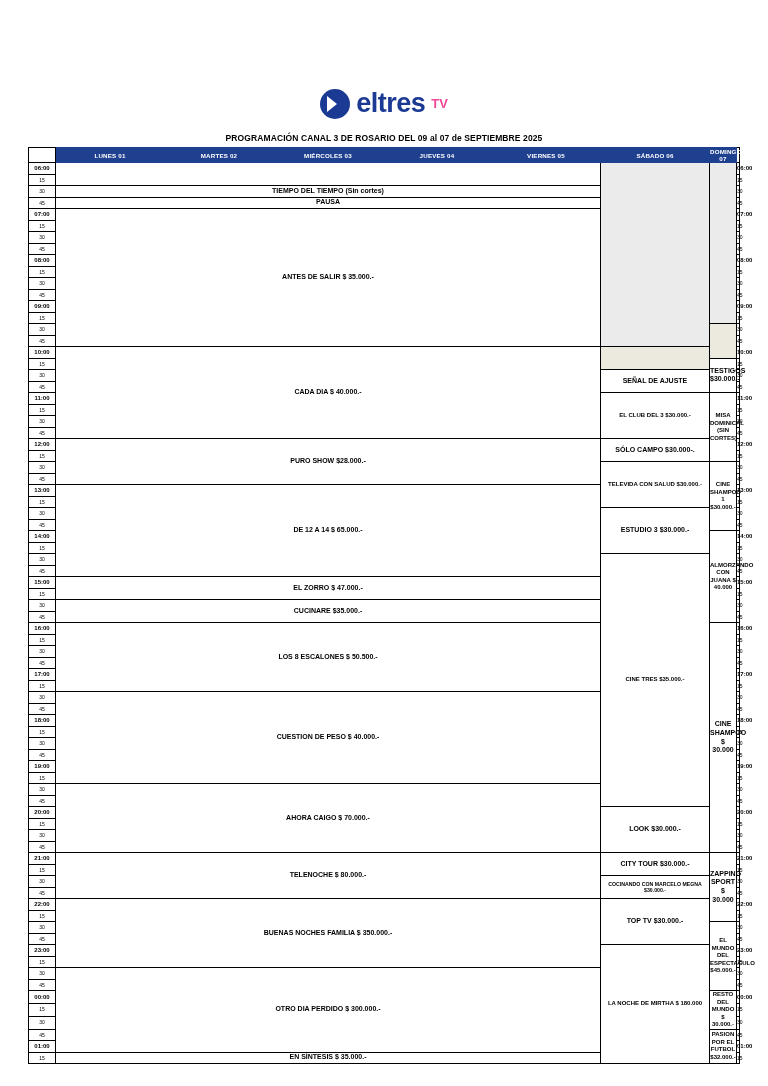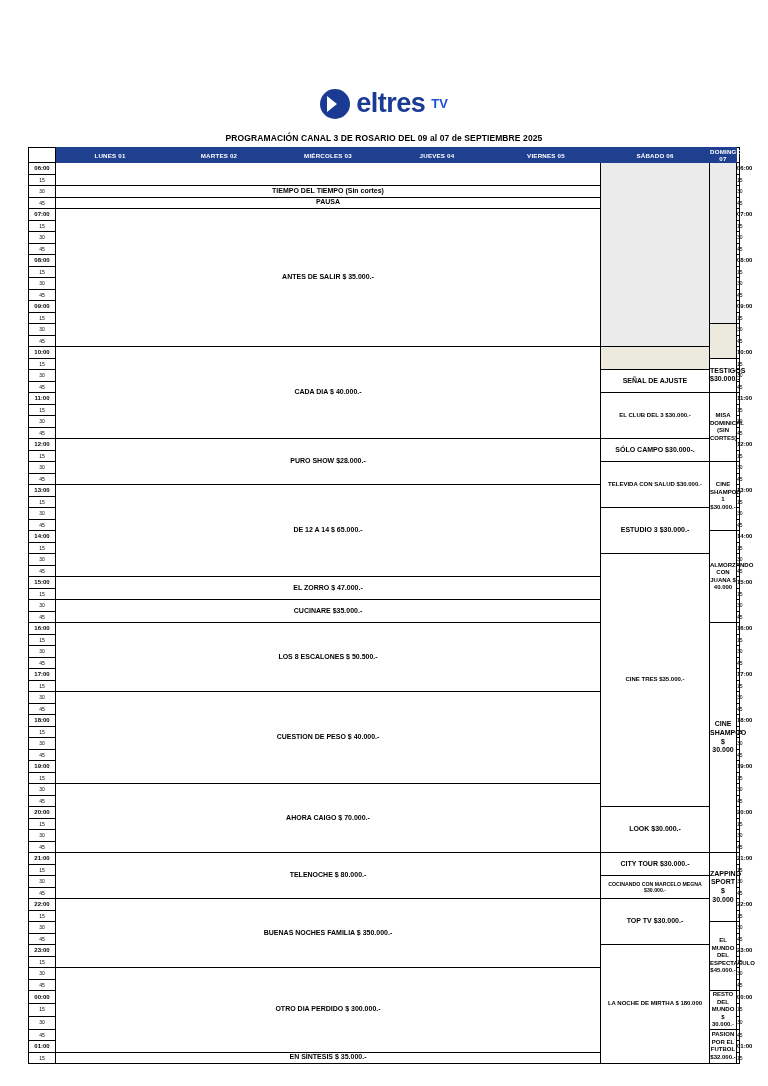--- a/index.html
+++ b/index.html
@@ -17,21 +17,21 @@
   .logo-mark{
     width:30px;height:30px;border-radius:50%;
     background:#1b3a93;position:relative;display:inline-block;
   }
   .logo-mark::before{
     content:"";position:absolute;left:7px;top:7px;
     width:0;height:0;border-left:10px solid #ffffff;
     border-top:8px solid transparent;border-bottom:8px solid transparent;
   }
   .logo-text{font-size:27px;font-weight:bold;color:#1b3a93;letter-spacing:-0.5px;}
-  .logo-sup{font-size:13px;font-weight:bold;color:#1d4ed8;vertical-align:super;}
+  .logo-sup{font-size:13px;font-weight:bold;color:#ec4899;vertical-align:super;}
 
   
   .title{
     position:absolute;left:0;top:133px;width:768px;text-align:center;
     font-size:8.5px;font-weight:bold;letter-spacing:.1px;
   }
 
   
   .grid{position:absolute;left:28px;top:147px;width:712px;}
   table{border-collapse:collapse;table-layout:fixed;width:712px;}

